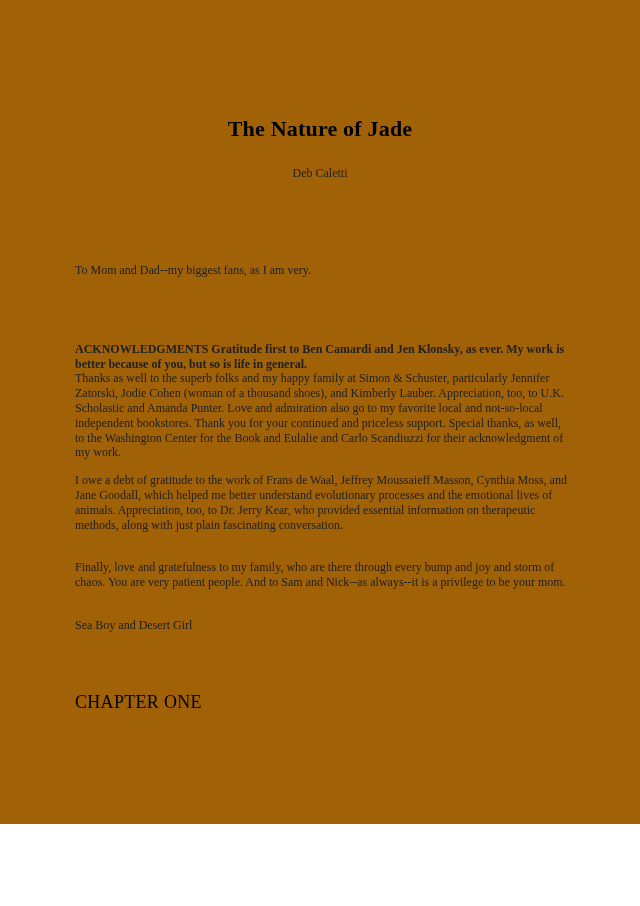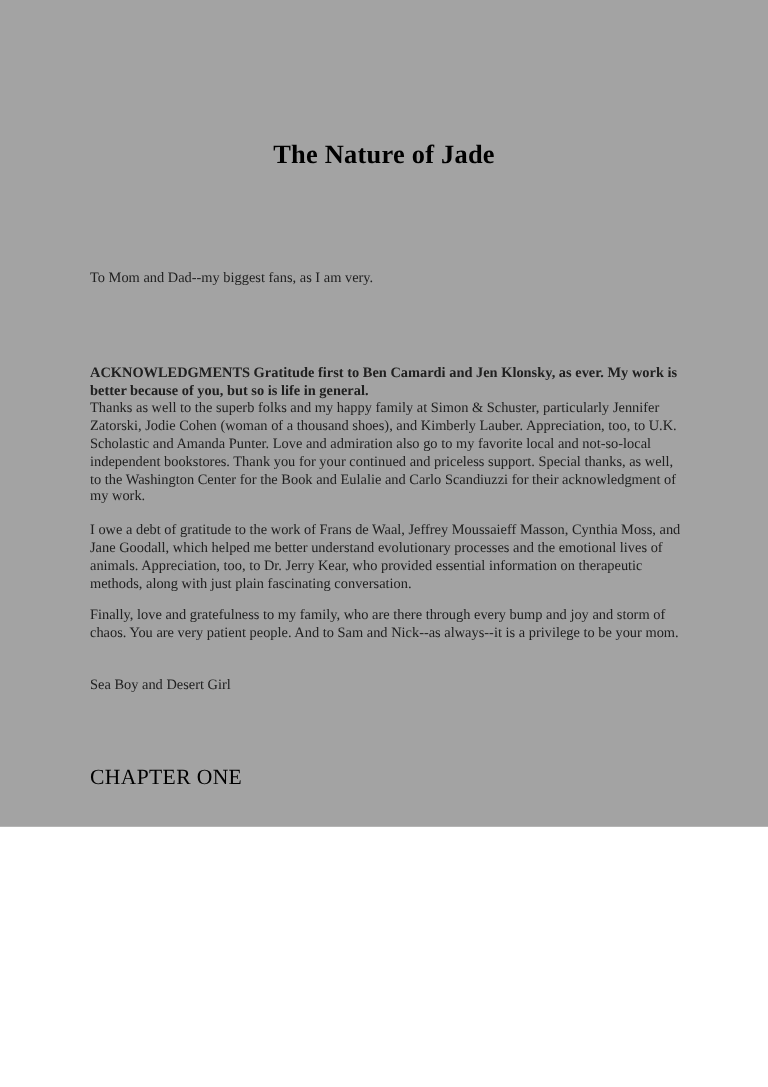--- a/index.html
+++ b/index.html
@@ -10,23 +10,23 @@
   body {
     width: 640px;
     height: 906px;
     font-family: "Liberation Serif", "DejaVu Serif", serif;
     color: #202020;
     overflow: hidden;
   }
   .page {
     box-sizing: border-box;
     width: 640px;
-    height: 689px;
+    height: 824px;
     padding: 116px 68px 0 75px;
-    background: #a3a3a3;
+    background: #a16207;
   }
   .book-title {
     font-size: 22px;
     font-weight: bold;
     color: #000000;
     text-align: center;
     line-height: 26px;
     margin: 0 0 0 -7px; 
     letter-spacing: 0.2px;
   }
@@ -40,39 +40,40 @@
   .body-text {
     font-size: 12px;
     line-height: 14.8px;
     margin: 0;
     color: #202020;
   }
   .dedication   { margin-top: 82px; }
   .para-1       { margin-top: 64px; font-weight: bold; }
   .para-2       { }
   .para-3       { margin-top: 13px; }
-  .para-4       { margin-top: 12px; }
+  .para-4       { margin-top: 28px; }
   .part-heading { margin-top: 65px; }
   .part-subtitle{ margin-top: 28px; }
   .chapter-heading {
     font-size: 18px;
     font-weight: normal;
     color: #000000;
     line-height: 22px;
     margin: 58px 0 0 0;
     letter-spacing: 0.3px;
   }
 </style>
 </head>
 <body>
 
 <div class="page">
 
   <h1 class="book-title">The Nature of Jade</h1>
 
+  <div class="byline">Deb Caletti</div>
 
   <p class="body-text dedication">To Mom and Dad--my biggest fans, as I am very.</p>
 
   <p class="body-text para-1">ACKNOWLEDGMENTS Gratitude first to Ben Camardi and Jen Klonsky, as ever. My work is better because of you, but so is life in general.</p>
 
   <p class="body-text para-2">Thanks as well to the superb folks and my happy family at Simon &amp; Schuster, particularly Jennifer Zatorski, Jodie Cohen (woman of a thousand shoes), and Kimberly Lauber. Appreciation, too, to U.K. Scholastic and Amanda Punter. Love and admiration also go to my favorite local and not-so-local independent bookstores. Thank you for your continued and priceless support. Special thanks, as well, to the Washington Center for the Book and Eulalie and Carlo Scandiuzzi for their acknowledgment of my work.</p>
 
   <p class="body-text para-3">I owe a debt of gratitude to the work of Frans de Waal, Jeffrey Moussaieff Masson, Cynthia Moss, and Jane Goodall, which helped me better understand evolutionary processes and the emotional lives of animals. Appreciation, too, to Dr. Jerry Kear, who provided essential information on therapeutic methods, along with just plain fascinating conversation.</p>
 
   <p class="body-text para-4">Finally, love and gratefulness to my family, who are there through every bump and joy and storm of chaos. You are very patient people. And to Sam and Nick--as always--it is a privilege to be your mom.</p>

